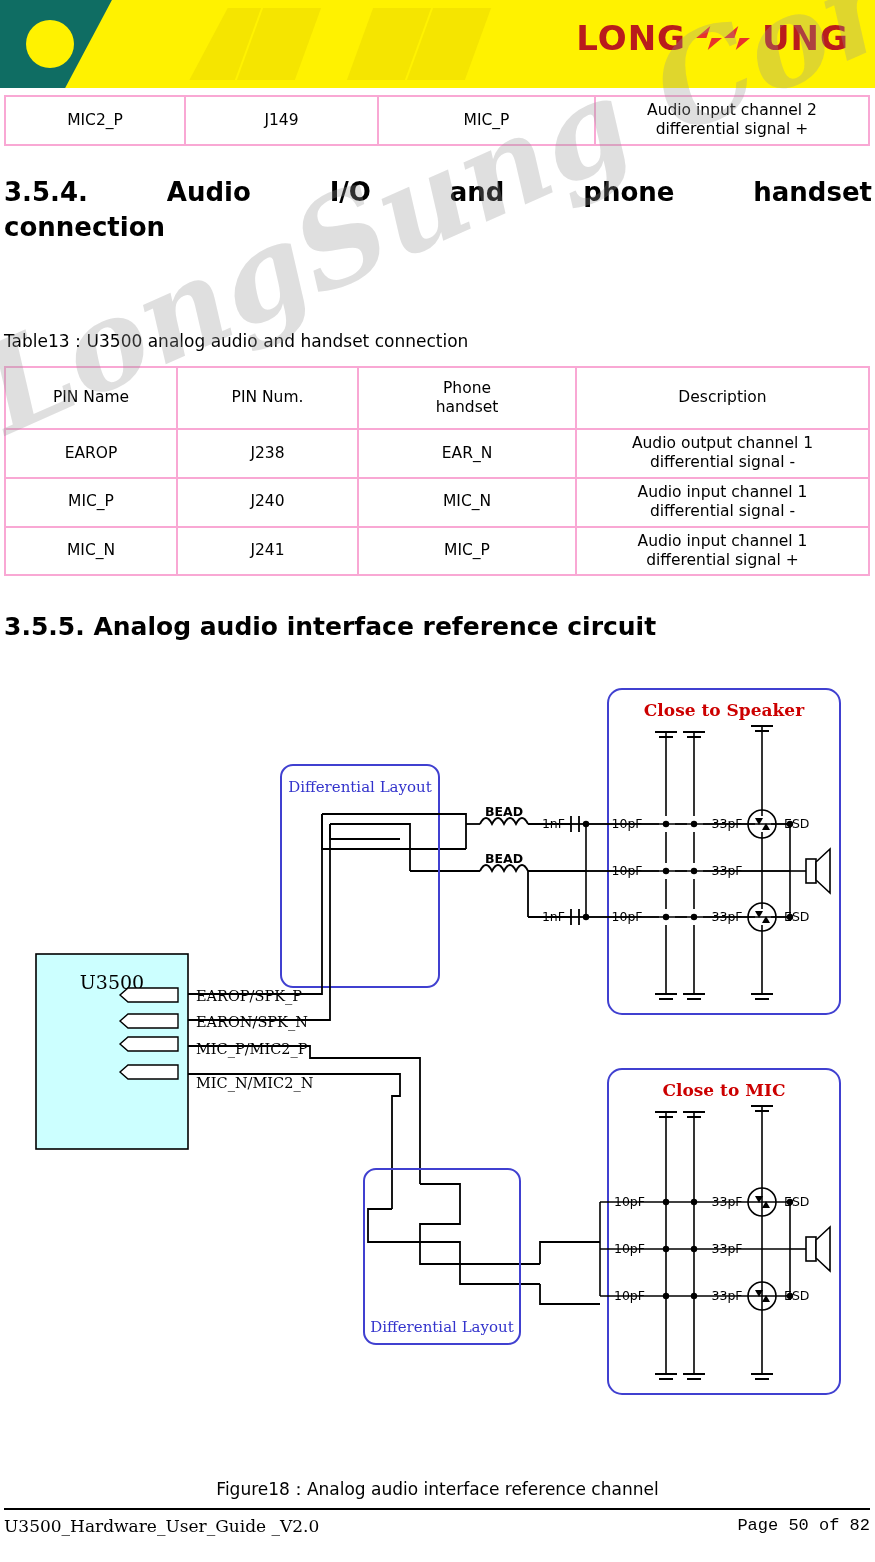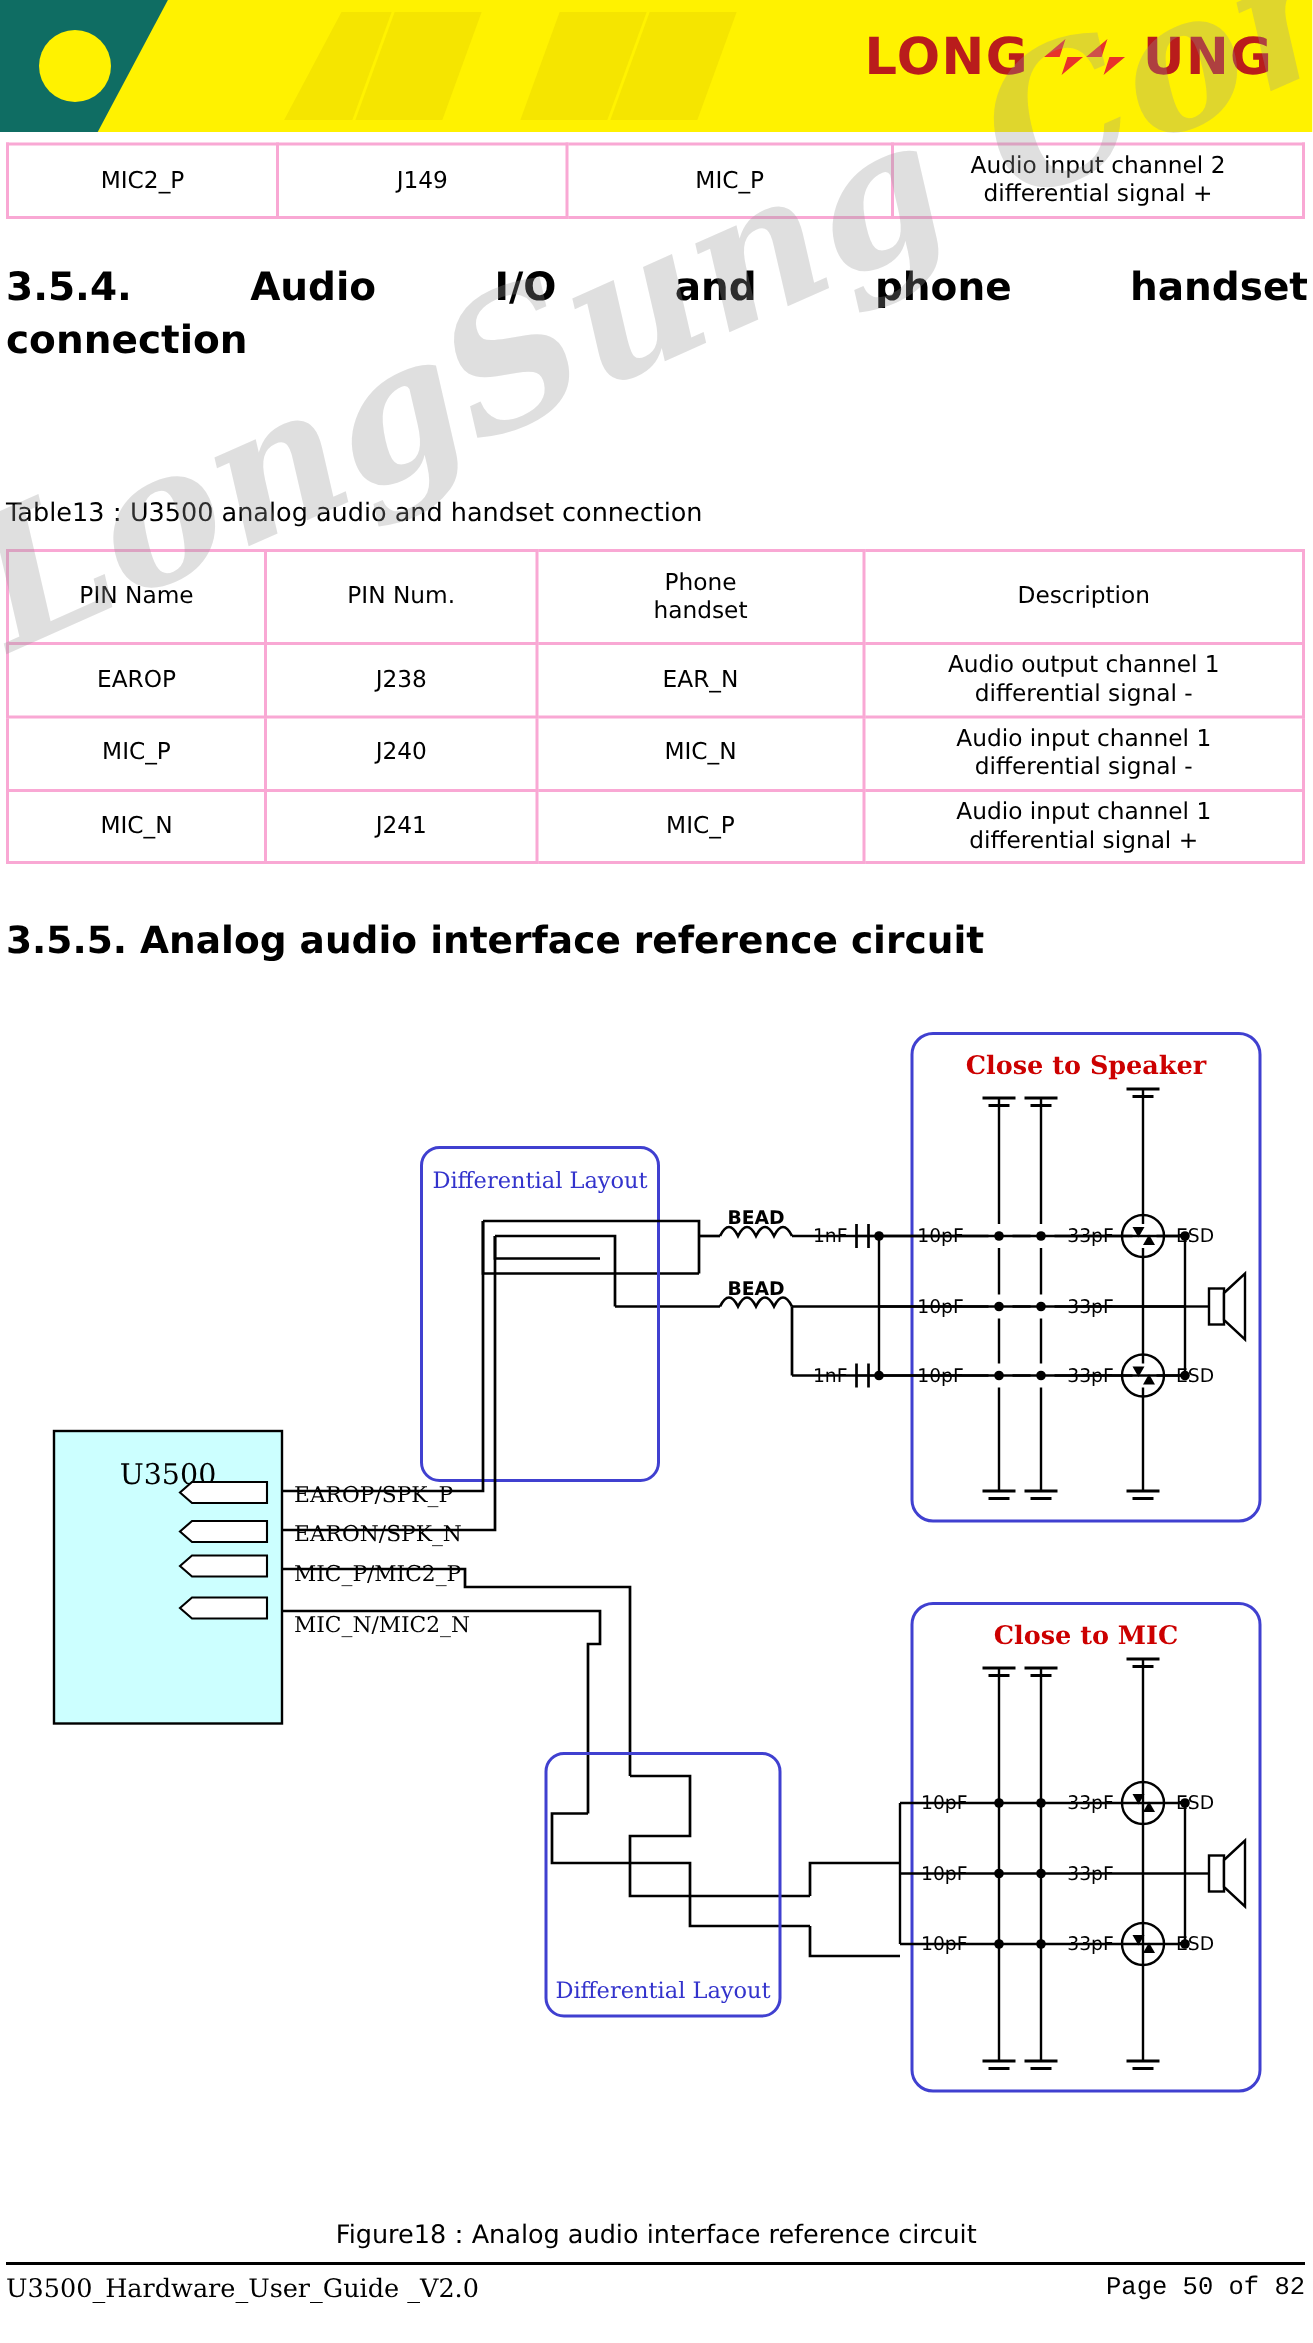--- a/index.html
+++ b/index.html
@@ -482,21 +482,21 @@
       <text x="645" y="589" text-anchor="end">10pF</text>
       <text x="727" y="589" text-anchor="middle">33pF</text>
       <text x="645" y="636" text-anchor="end">10pF</text>
       <text x="727" y="636" text-anchor="middle">33pF</text>
       <text x="784" y="542">ESD</text>
       <text x="784" y="636">ESD</text>
     </g>
   </svg>
 </div>
 
-<div class="fig-caption">Figure18：Analog audio interface reference circuit</div>
+<div class="fig-caption">Figure18：Analog audio interface reference channel</div>
 
 <div class="watermark">LongSung Confidential</div>
 
 <div class="footer-rule"></div>
 <div class="footer">
   <div class="left">U3500_Hardware_User_Guide _V2.0</div>
   <div class="right">Page 50 of 82</div>
 </div>
 
 </body></html>

